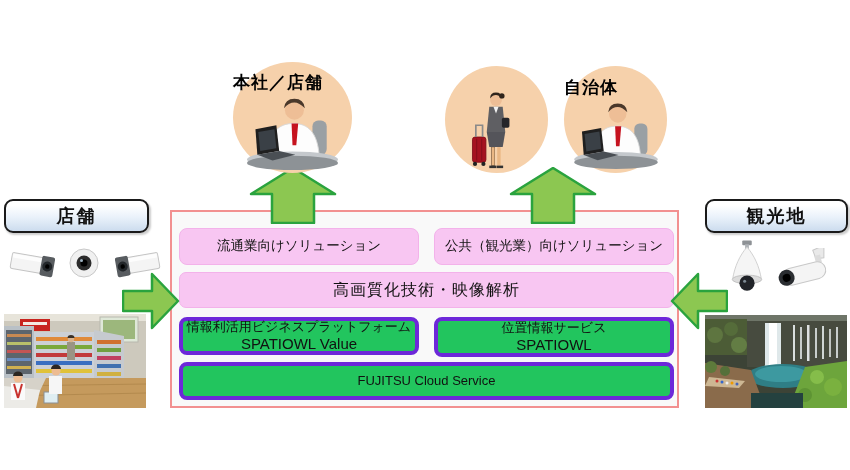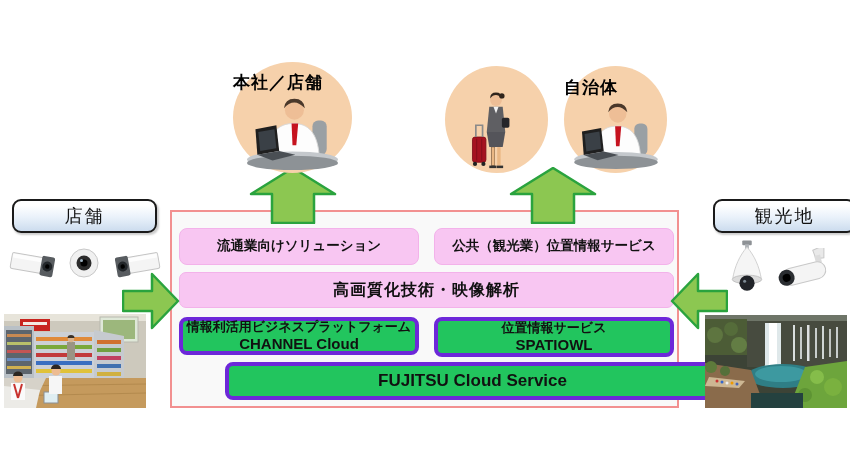--- a/index.html
+++ b/index.html
@@ -9,35 +9,35 @@
   
   .circle{position:absolute;border-radius:50%;background:#f6d1ab;z-index:10;}
   .circle-label{position:absolute;left:0;right:0;text-align:left;font-weight:bold;
                 font-size:17px;color:#000;letter-spacing:1px;white-space:nowrap;}
 
   
   .site-label{position:absolute;display:flex;align-items:center;justify-content:center;
               border:2.5px solid #1a1a1a;border-radius:9px;
               background:linear-gradient(#ffffff 15%,#e9f1fa 55%,#ccdcee 100%);
               box-shadow:1.5px 2px 2px rgba(0,0,0,0.2);
-              font-weight:normal;font-size:18px;letter-spacing:2px;z-index:6;margin-left:8px;}
+              font-weight:bold;font-size:18px;letter-spacing:2px;z-index:6;}
 
   
   .frame{position:absolute;left:170px;top:210px;width:509px;height:198px;
          background:#f9f9f9;border:2px solid #f29090;box-sizing:border-box;z-index:1;}
   .fbox{position:absolute;display:flex;flex-direction:column;align-items:center;
-        justify-content:center;border-radius:8px;text-align:center;font-weight:bold;
+        justify-content:center;border-radius:8px;text-align:center;font-weight:normal;
         line-height:1.25;box-sizing:border-box;}
   .pink{background:#f8c6f2;border:1px solid #f3b2ea;}
   .blue{background:#22c55e;border:4px solid #6d28d9;}
   .fs-sol{font-size:13.5px;}
   .fs-tech{font-size:16px;letter-spacing:1px;border-radius:7px;}
   .fs-l1{font-size:13px;}
   .fs-l2{font-size:15px;}
-  .fs-cloud{font-size:17px;margin-left:46px;}
+  .fs-cloud{font-size:13px;}
 
   .arrow{position:absolute;z-index:5;}
   .photo{position:absolute;z-index:2;}
   .cams{position:absolute;z-index:3;}
 </style>
 </head>
 <body>
 
 <div class="stage">
 
@@ -241,28 +241,28 @@
     <circle cx="6" cy="52" r="6" fill="#5d7a3b"></circle>
       <circle cx="20" cy="56" r="5" fill="#55703a"></circle>
     <rect x="46" y="78" width="52" height="15" fill="#24413f"></rect>
   </svg>
 
   <div class="frame">
     <div class="fbox pink fs-sol" style="left:7px;top:16px;width:240px;height:37px">
       <span>流通業向けソリューション</span>
     </div>
     <div class="fbox pink fs-sol" style="left:262px;top:16px;width:240px;height:37px">
-      <span>公共（観光業）位置情報サービス</span>
+      <span>公共（観光業）向けソリューション</span>
     </div>
     <div class="fbox pink fs-tech" style="left:7px;top:60px;width:495px;height:36px">
       <span>高画質化技術・映像解析</span>
     </div>
     <div class="fbox blue" style="left:7px;top:105px;width:240px;height:38px">
       <span class="fs-l1">情報利活用ビジネスプラットフォーム</span>
-      <span class="fs-l2">CHANNEL Cloud</span>
+      <span class="fs-l2">SPATIOWL Value</span>
     </div>
     <div class="fbox blue" style="left:262px;top:105px;width:240px;height:40px">
       <span class="fs-l1">位置情報サービス</span>
       <span class="fs-l2">SPATIOWL</span>
     </div>
     <div class="fbox blue fs-cloud" style="left:7px;top:150px;width:495px;height:38px">
       <span>FUJITSU Cloud Service</span>
     </div>
   </div>
 

